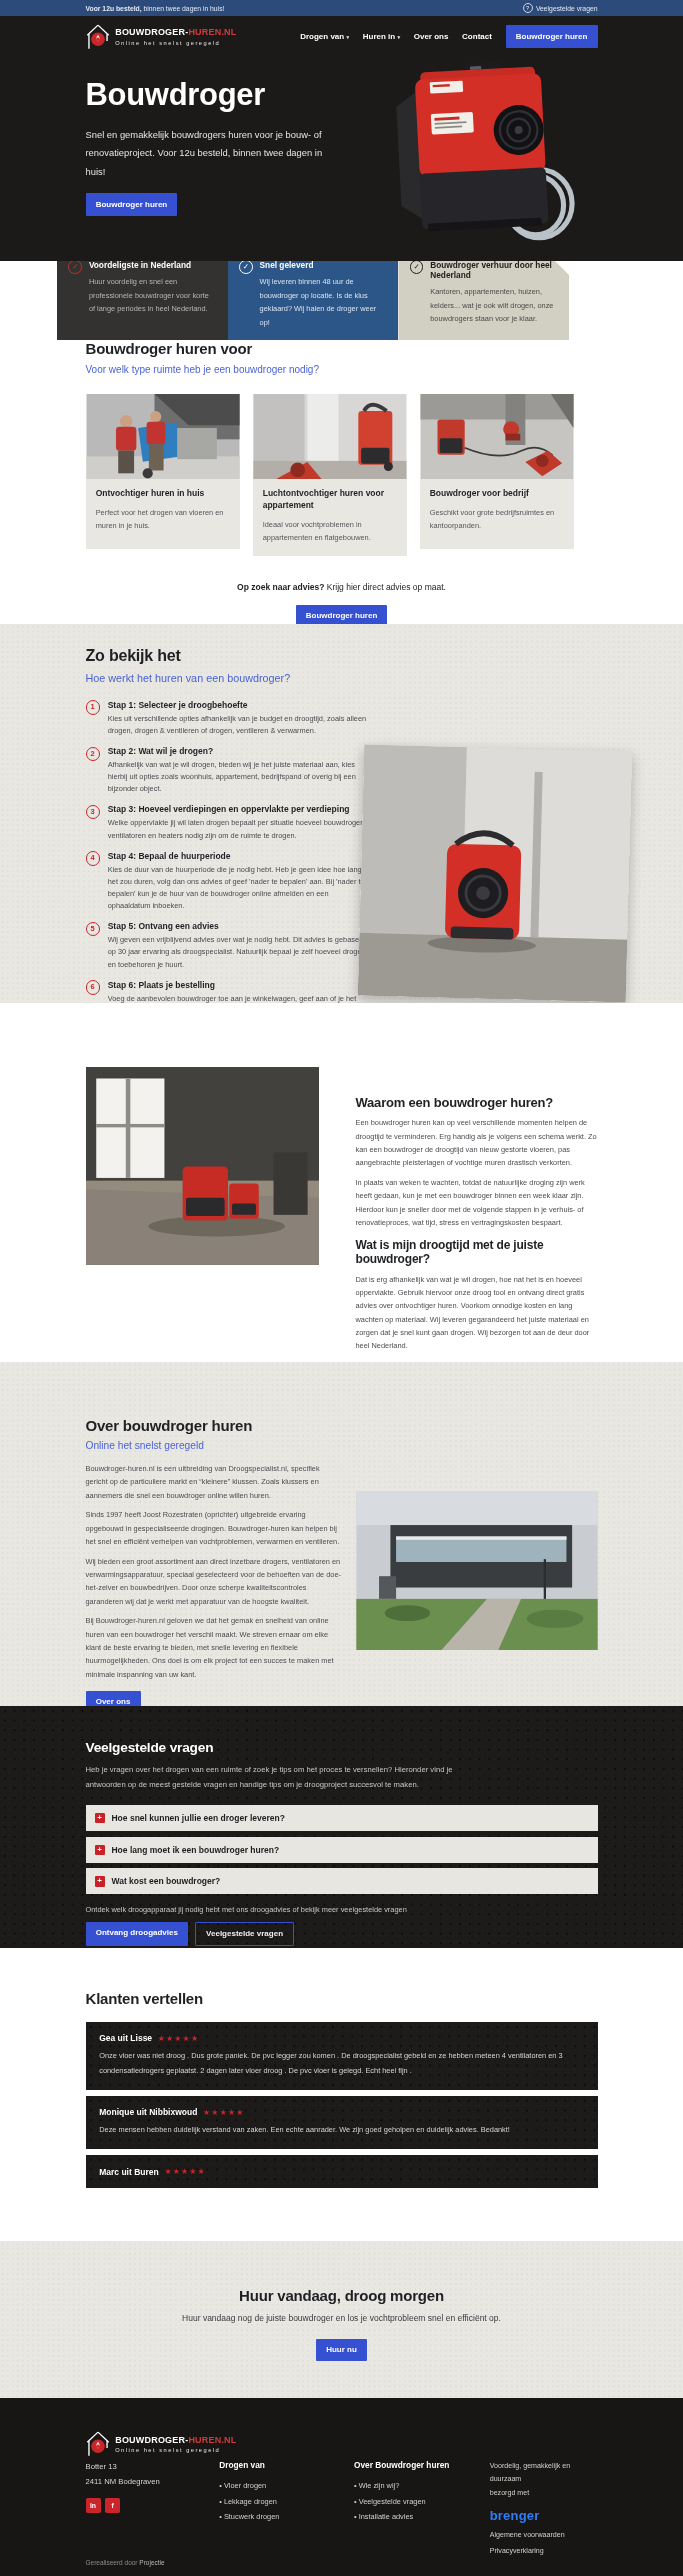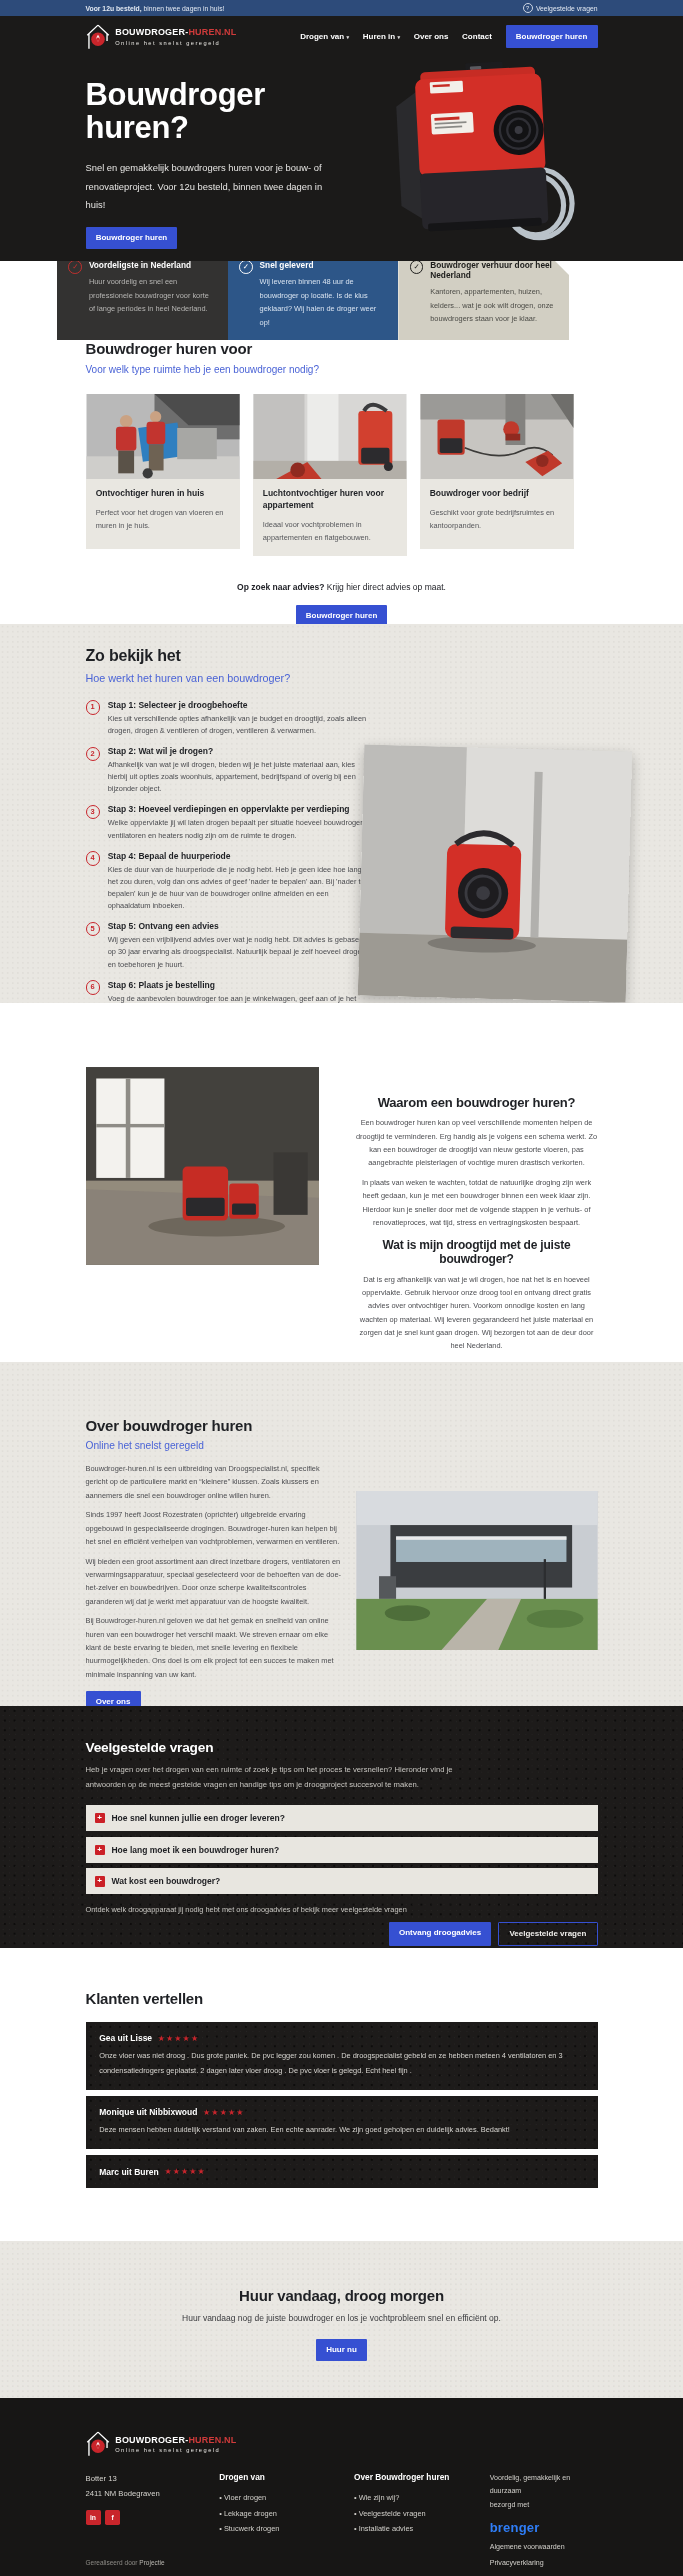--- a/index.html
+++ b/index.html
@@ -75,21 +75,21 @@
   
   .sec-zo{height:379px;padding-top:23px;}
   .steps{margin-top:16px;width:285px;}
   .step{display:flex;gap:8px;margin-bottom:9px;}
   .step-num{flex:0 0 14.2px;width:14.2px;height:14.2px;border:1.1px solid #c8252c;border-radius:50%;color:#c8252c;font-weight:bold;font-size:7.4px;text-align:center;line-height:12px;box-sizing:border-box;margin-top:0.6px;}
   .step-title{font-size:8.5px;font-weight:bold;color:#1f2125;margin-bottom:2.8px;}
   .step-text{font-size:7.4px;color:#4b4c50;line-height:1.65;}
   .zo-img{position:absolute;right:-31px;top:101px;width:268px;height:251px;box-shadow:0 4.6px 12.5px rgba(0,0,0,.25);transform:rotate(1.5deg);}
 
   
-  .sec-waarom{background:#fff;height:359px;text-align:center;}
+  .sec-waarom{background:#fff;height:359px;}
   .waarom-img{position:absolute;left:0;top:64px;width:233px;height:198px;}
   .waarom-text{margin-left:270px;width:242px;padding-top:92px;}
   .waarom-text h2{font-size:13px;}
   .p{font-size:7.4px;color:#4b4c50;line-height:1.8;margin:6.3px 0 0;}
   .h3{font-size:12px;font-weight:bold;color:#1f2125;margin-top:9px;letter-spacing:-0.2px;}
 
   
   .sec-over{height:344px;padding-top:55px;}
   .over-text{width:256px;}
   .over-img{position:absolute;right:0;top:74px;width:242px;height:159px;}
@@ -97,40 +97,40 @@
 
   
   .sec-faq{height:242px;padding-top:34px;color:#fff;}
   .sec-faq h2{color:#fff;font-size:13.7px;}
   .faq-intro{font-size:7.7px;line-height:2;color:#c9c7c2;max-width:399px;margin-top:6.8px;}
   .faq-list{margin-top:12.5px;}
   .faq-bar{background:#e8e6e0;height:26px;display:flex;align-items:center;gap:6.8px;padding:0 9px;margin-bottom:5.7px;cursor:pointer;}
   .plus{width:10.2px;height:10.2px;background:#cb2027;color:#fff;font-weight:bold;font-size:8px;line-height:10.2px;text-align:center;border-radius:1.1px;flex:0 0 10.2px;}
   .faq-q{font-size:8.5px;font-weight:bold;color:#1d1e22;}
   .faq-outro{font-size:7.4px;color:#c9c7c2;margin-top:10.2px;}
-  .faq-btns{margin-top:8px;display:flex;gap:6.8px;justify-content:flex-end;}
+  .faq-btns{margin-top:8px;display:flex;gap:6.8px;}
 
   
   .sec-testi{background:#fff;height:293px;padding-top:42px;}
   .t-card{padding:11.4px 13.7px;margin-top:6px;}
   .t-card:first-of-type{margin-top:15px;}
   .t-head{display:flex;align-items:center;gap:5.7px;}
   .t-name{color:#fff;font-weight:bold;font-size:8.5px;}
   .t-stars{color:#c8252c;font-size:8px;letter-spacing:1.1px;}
   .t-text{color:#d8d6d1;font-size:7.4px;line-height:2;margin-top:5.7px;}
 
   
   .sec-cta{height:157px;text-align:center;padding-top:46px;}
   .cta-p{font-size:8.5px;color:#3a3b3e;margin-top:9px;}
   .cta-btn{margin-top:16px;}
 
   
   .footer{background:#171615;height:179px;color:#fff;}
   .footer .container{padding-top:33px;box-sizing:border-box;}
-  .f-grid{display:flex;margin-top:15px;}
+  .f-grid{display:flex;margin-top:3px;}
   .f-col1{width:134px;} .f-col2{width:135px;} .f-col3{width:136px;} .f-col4{width:108px;}
   .f-addr{font-size:7.7px;color:#d6d4cf;line-height:1.9;}
   .f-social{display:flex;gap:4.6px;margin-top:9px;}
   .s-icon{width:15px;height:15px;background:#c9252b;color:#fff;border-radius:1.7px;font-size:6.8px;font-weight:bold;text-align:center;line-height:15px;cursor:pointer;}
   .f-h{font-size:8.3px;font-weight:bold;margin-bottom:8px;}
   .f-li{font-size:7.4px;color:#d2d0cb;line-height:2.1;cursor:pointer;}
   .f-li::before{content:"•  ";color:#d2d0cb;}
   .f-del{font-size:7.1px;color:#d2d0cb;line-height:1.9;}
   .brenger{color:#2f7df6;font-size:13px;font-weight:bold;letter-spacing:0.2px;margin-top:8px;cursor:pointer;}
   .f-link{font-size:7.1px;color:#d2d0cb;margin-top:8px;cursor:pointer;}
@@ -187,21 +187,20 @@
         </div>
         <span class="btn">Bouwdroger huren</span>
       </div>
     </div>
   </div>
 
   <div class="hero sec">
     <div class="container">
       <div class="hero-title">
         <div>Bouwdroger</div>
-        <div>huren?</div>
       </div>
       <div class="hero-text">Snel en gemakkelijk bouwdrogers huren voor je bouw- of renovatieproject. Voor 12u besteld, binnen twee dagen in huis!</div>
       <span class="btn">Bouwdroger huren</span>
       <svg class="hero-img" viewBox="0 0 450 345">
         <g fill="none" stroke="#b9c2c9" stroke-width="9">
           <ellipse cx="352" cy="258" rx="58" ry="60"></ellipse>
           <ellipse cx="346" cy="261" rx="49" ry="52"></ellipse>
           <path d="M302 185 q-12 42 22 62"></path>
         </g>
         <g transform="rotate(-3 250 170)">

